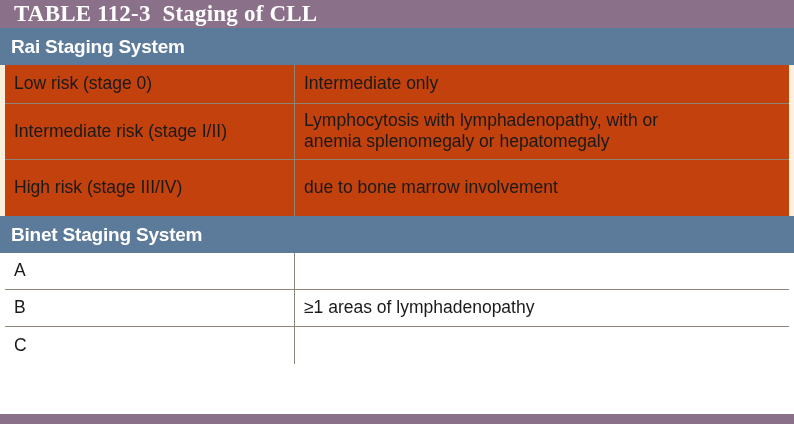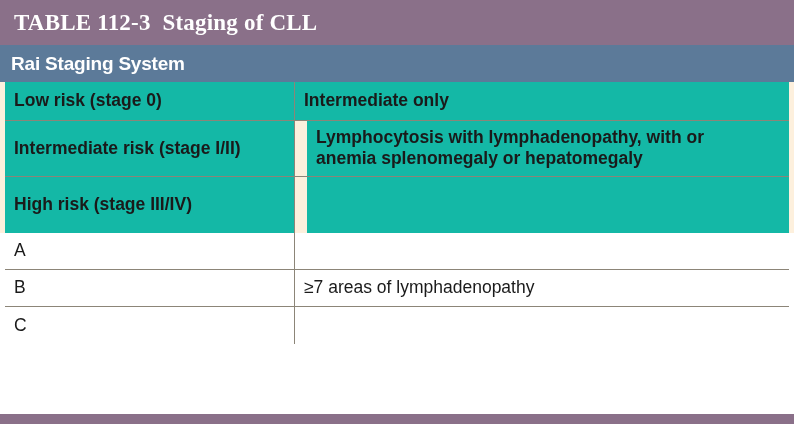--- a/index.html
+++ b/index.html
@@ -20,21 +20,21 @@
     height: 424px;
     position: relative;
     background: #ffffff;
     display: flex;
     flex-direction: column;
   }
 
   
   .title-bar {
     background: #8a7089;
-    height: 45px;
+    height: 28px;
     display: flex;
     align-items: center;
     padding: 0 0 0 14px;
     flex: 0 0 auto;
   }
   .title-text {
     color: #ffffff;
     font-family: "Liberation Serif", serif;
     font-weight: bold;
     font-size: 23px;
@@ -80,33 +80,33 @@
     flex: 0 0 290px;
     border-right: 1px solid #8c8578;
   }
   .cell-value {
     flex: 1 1 auto;
   }
 
   
   .rai .row { background: #fdf0dd; }
   .rai .row .cell-label,
-  .rai .row .cell-value { background: #14b8a6; font-weight: bold; }
+  .rai .row .cell-value { background: #c2410c; }
   .rai { border-left: 5px solid #fdf0dd; border-right: 5px solid #fdf0dd; }
 
   
   .binet .row { background: #ffffff; }
   .binet { border-left: 5px solid #ffffff; border-right: 5px solid #ffffff; }
   .binet .row .cell { padding-top: 4px; padding-bottom: 5px; }
 
   .rai .row-tall .cell { padding-top: 5px; padding-bottom: 6px; }
 
   
   .h-single { min-height: 39px; }
-  .h-double { min-height: 56px; gap: 12px; }
+  .h-double { min-height: 56px; }
   .h-binet  { min-height: 37px; }
 
   .cell-value .multiline { display: block; }
 
   
   .spacer-bottom {
     flex: 1 1 auto;
     background: #ffffff;
   }
   .bottom-bar {
@@ -150,41 +150,45 @@
         </span>
       </div>
     </div>
 
     <div class="row h-double row-tall last-in-section">
       <div class="cell cell-label">
         <span>High risk (stage III/IV)</span>
       </div>
       <div class="cell cell-value">
         <span>
+          <span class="multiline">due to bone marrow involvement</span>
         </span>
       </div>
     </div>
 
   </div>
 
+  <div class="section-bar">
+    <span class="section-text">Binet Staging System</span>
+  </div>
 
   <div class="binet">
 
     <div class="row h-binet">
       <div class="cell cell-label">
         <span>A</span>
       </div>
     </div>
 
     <div class="row h-binet">
       <div class="cell cell-label">
         <span>B</span>
       </div>
       <div class="cell cell-value">
-        <span>≥7 areas of lymphadenopathy</span>
+        <span>≥1 areas of lymphadenopathy</span>
       </div>
     </div>
 
     <div class="row h-binet last-in-section">
       <div class="cell cell-label">
         <span>C</span>
       </div>
     </div>
 
   </div>

